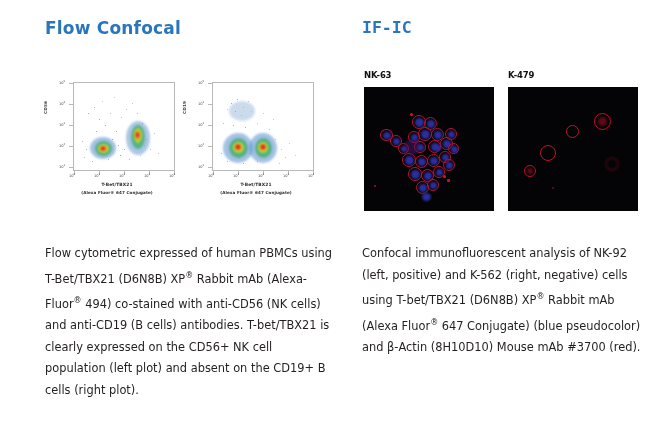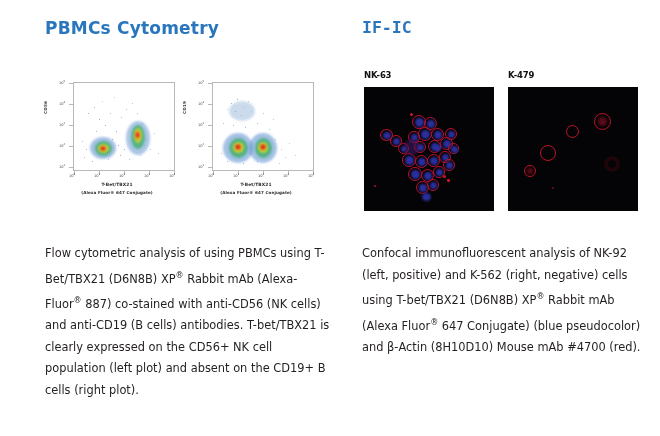--- a/index.html
+++ b/index.html
@@ -216,21 +216,21 @@
     vertical-align: super;
   }
 </style>
 </head>
 <body>
 
 <div class="page">
 
   <div class="column col-left">
 
-    <h2 class="section-title">PBMCs Cytometry</h2>
+    <h2 class="section-title">Flow Confocal</h2>
 
     <div class="flow-figure">
 
       <div class="flow-plot left">
         <span class="axis-y-label">CD56</span>
 
         <span class="ytick" style="top:4px;">10<sup>5</sup></span>
         <span class="ytick" style="top:25px;">10<sup>4</sup></span>
         <span class="ytick" style="top:46px;">10<sup>3</sup></span>
         <span class="ytick" style="top:67px;">10<sup>2</sup></span>
@@ -379,21 +379,21 @@
         <span class="xtick" style="left:97px;">10<sup>3</sup></span>
         <span class="xtick" style="left:122px;">10<sup>4</sup></span>
 
         <div class="axis-x-caption">
           <span>T-Bet/TBX21</span>
           <span class="sub">(Alexa Fluor® 647 Conjugate)</span>
         </div>
       </div>
     </div>
 
-    <p class="caption"><span>Flow cytometric analysis of using PBMCs using T-Bet/TBX21 (D6N8B) XP</span><sup>®</sup><span> Rabbit mAb (Alexa-Fluor</span><sup>®</sup><span> 887) co-stained with anti-CD56 (NK cells) and anti-CD19 (B cells) antibodies. T-bet/TBX21 is clearly expressed on the CD56+ NK cell population (left plot) and absent on the CD19+ B cells (right plot).</span></p>
+    <p class="caption"><span>Flow cytometric expressed of human PBMCs using T-Bet/TBX21 (D6N8B) XP</span><sup>®</sup><span> Rabbit mAb (Alexa-Fluor</span><sup>®</sup><span> 494) co-stained with anti-CD56 (NK cells) and anti-CD19 (B cells) antibodies. T-bet/TBX21 is clearly expressed on the CD56+ NK cell population (left plot) and absent on the CD19+ B cells (right plot).</span></p>
   </div>
 
   <div class="column col-right">
 
     <h2 class="section-title title-mono">IF-IC</h2>
 
     <div class="if-figure">
 
       <span class="if-label left">NK-63</span>
       <span class="if-label right">K-479</span>
@@ -465,16 +465,16 @@
         <div class="blob" style="left:90px;top:30px;width:9px;height:9px;background:#5a0a18;"></div>
         <div class="ring" style="left:58px;top:38px;width:13px;height:13px;"></div>
         <div class="ring" style="left:32px;top:58px;width:16px;height:16px;"></div>
         <div class="ring" style="left:16px;top:78px;width:12px;height:12px;"></div>
         <div class="blob" style="left:19px;top:81px;width:6px;height:6px;background:#5a0a18;"></div>
         <div class="ring-soft" style="left:97px;top:70px;width:14px;height:14px;opacity:.35;"></div>
         <div class="speck" style="left:44px;top:100px;width:2px;height:2px;opacity:.5;"></div>
       </div>
     </div>
 
-    <p class="caption"><span>Confocal immunofluorescent analysis of NK-92 (left, positive) and K-562 (right, negative) cells using T-bet/TBX21 (D6N8B) XP</span><sup>®</sup><span> Rabbit mAb (Alexa Fluor</span><sup>®</sup><span> 647 Conjugate) (blue pseudocolor) and β-Actin (8H10D10) Mouse mAb #4700 (red).</span></p>
+    <p class="caption"><span>Confocal immunofluorescent analysis of NK-92 (left, positive) and K-562 (right, negative) cells using T-bet/TBX21 (D6N8B) XP</span><sup>®</sup><span> Rabbit mAb (Alexa Fluor</span><sup>®</sup><span> 647 Conjugate) (blue pseudocolor) and β-Actin (8H10D10) Mouse mAb #3700 (red).</span></p>
   </div>
 
 </div>
 
 </body></html>

